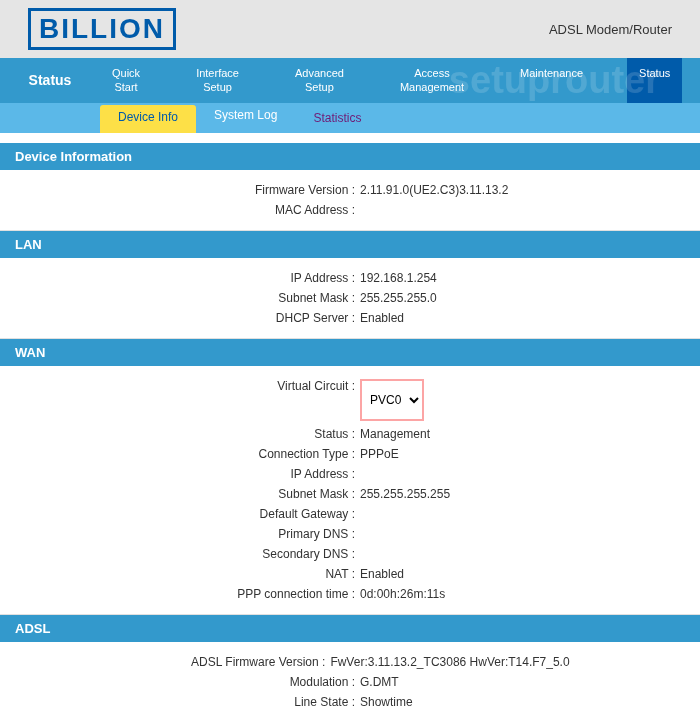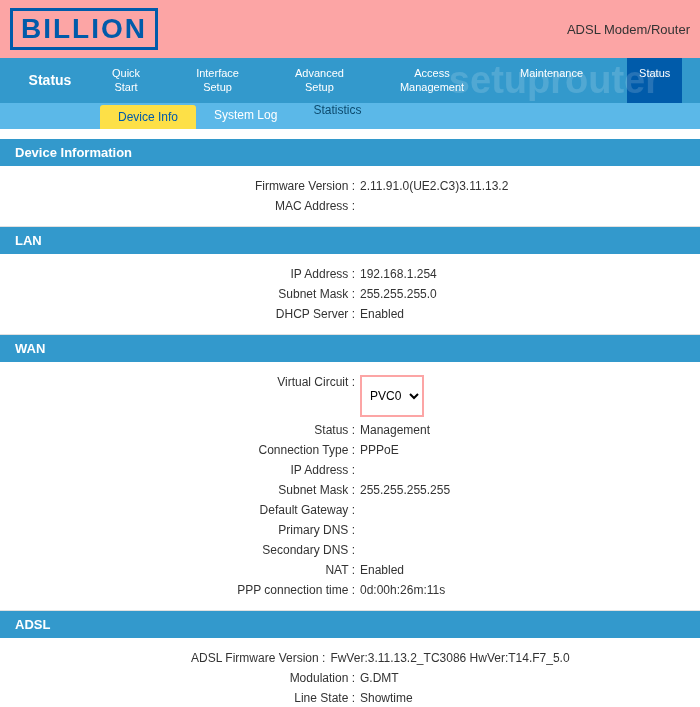--- a/index.html
+++ b/index.html
@@ -1,19 +1,19 @@
 <!DOCTYPE html>
 <html><head>
   <meta charset="utf-8">
   <style>
     * { margin: 0; padding: 0; box-sizing: border-box; }
     body { font-family: Arial, sans-serif; font-size: 12px; background: #fff; width: 700px; }
 
     
-    .header { display: flex; justify-content: space-between; align-items: center; padding: 8px 10px; background: #fca5a5; }
+    .header { display: flex; justify-content: space-between; align-items: center; padding: 8px 28px; background: #e5e5e5; }
     .logo { font-size: 28px; font-weight: 900; color: #005baa; border: 3px solid #005baa; padding: 2px 8px; letter-spacing: 2px; }
     .header-title { font-size: 13px; color: #333; }
 
     
     .main-nav { background: #3399cc; display: flex; align-items: stretch; }
     .main-nav .status-tab { background: #3399cc; color: #fff; font-weight: bold; font-size: 14px; display: flex; align-items: center; padding: 0 15px; min-width: 100px; justify-content: center; }
     .main-nav .nav-items { display: flex; flex: 1; gap: 32px; }
     .main-nav .nav-item { color: #fff; font-size: 11px; text-align: center; padding: 8px 12px; cursor: pointer; line-height: 1.3; }
     .main-nav .nav-item.active { background: #005baa; }
 
@@ -66,21 +66,21 @@
     <div class="nav-item">Maintenance</div>
     <div class="nav-item active">Status</div>
     <div class="nav-item">Help</div>
   </div>
   <div class="watermark-text">setuprouter</div>
 </div>
 
 <div style="display:flex; background:#5bb8e8; padding-left:100px;">
   <div class="sub-item active" style="background:#fde047; color:#005baa; border-radius:3px 3px 0 0; margin-top:2px; padding:5px 18px;">Device Info</div>
   <div class="sub-item" style="color:#fff; padding:5px 18px; cursor:pointer;">System Log</div>
-  <div class="sub-item" style="color:#0c4a6e; padding:0 18px; cursor:pointer;">Statistics</div>
+  <div class="sub-item" style="color:#701a75; padding:8px 18px; cursor:pointer;">Statistics</div>
 </div>
 
 <div class="content">
 
   <div class="section-header">Device Information</div>
   <div class="info-section">
     <div class="info-row">
       <span class="info-label">Firmware Version :</span>
       <span class="info-value">2.11.91.0(UE2.C3)3.11.13.2</span>
     </div>

